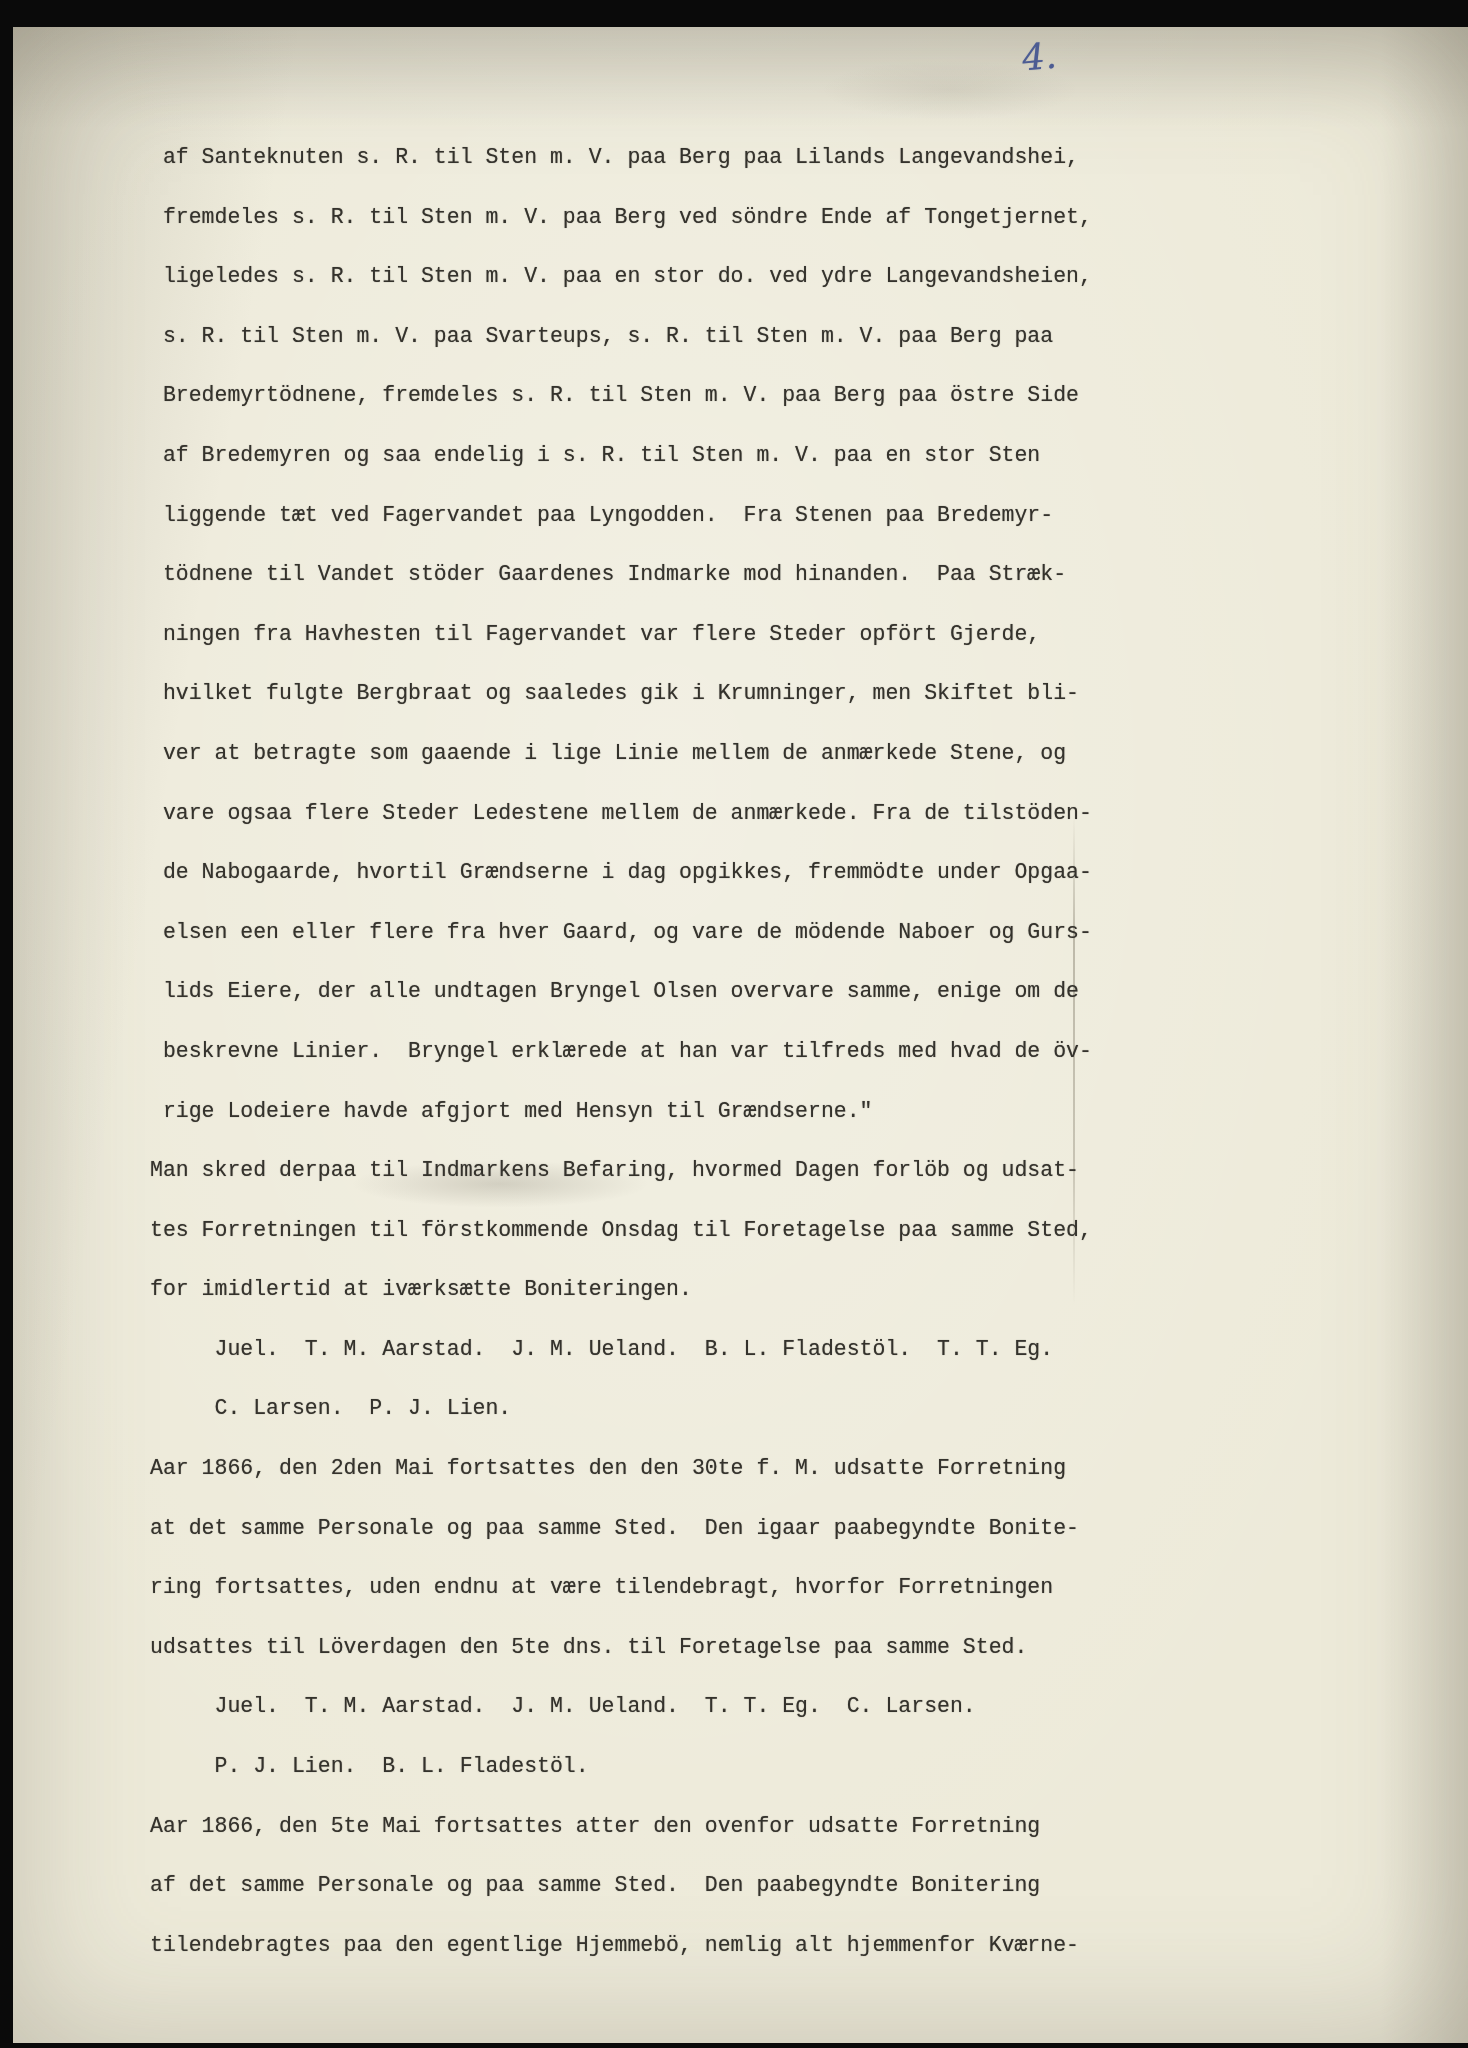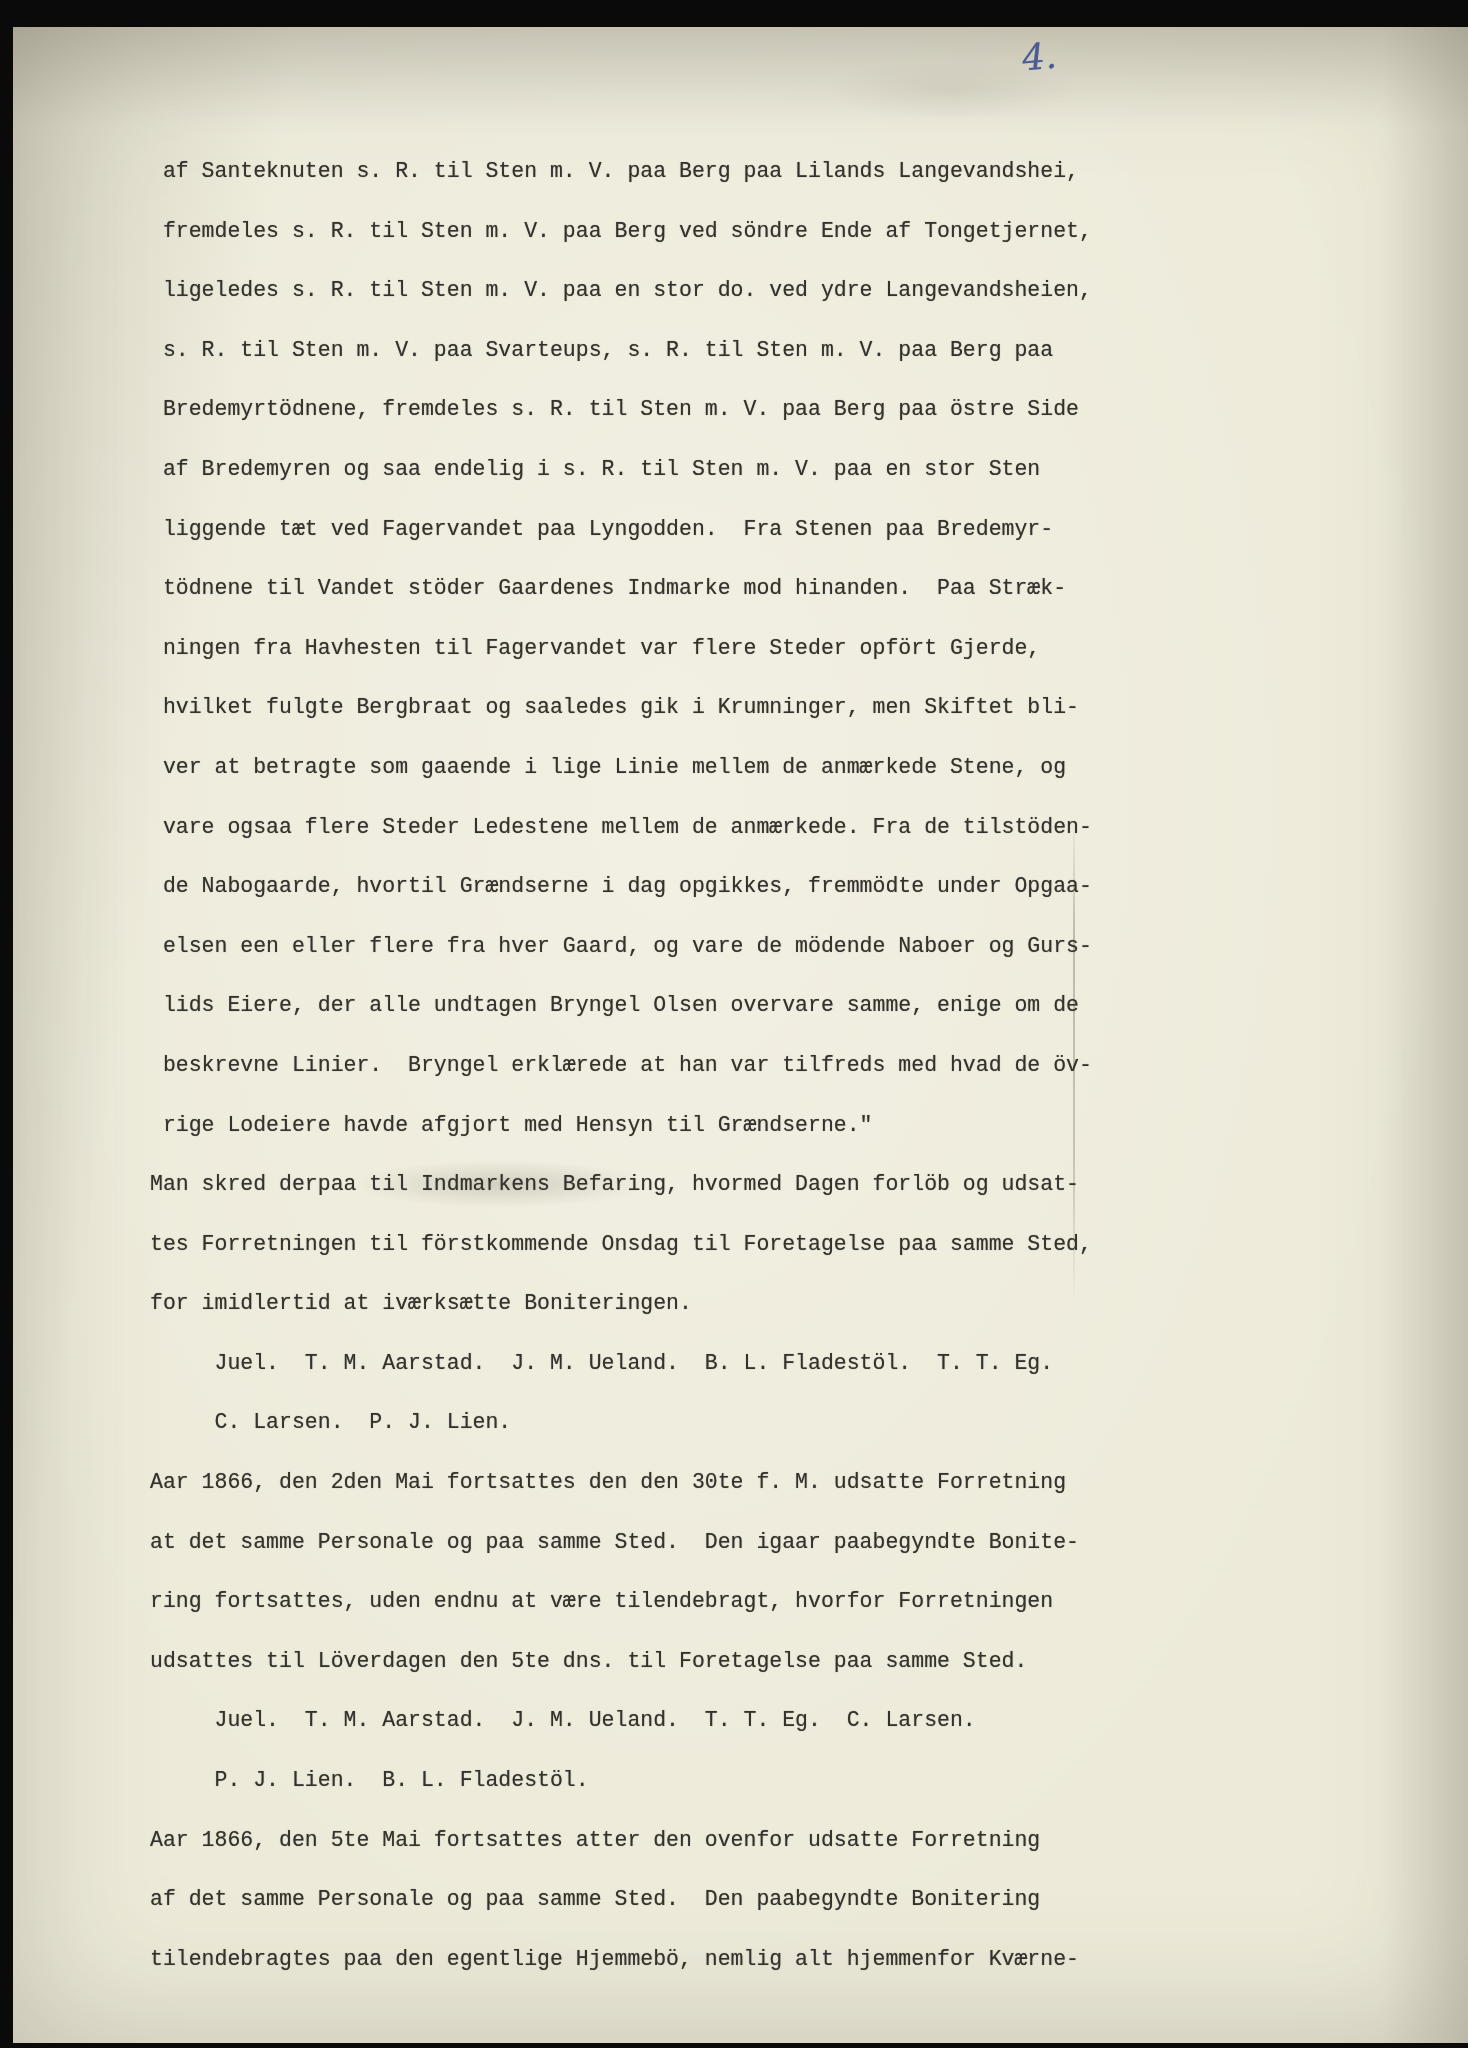--- a/index.html
+++ b/index.html
@@ -61,21 +61,21 @@
     left: 820px;
     top: 60px;
     width: 260px;
     height: 60px;
     background: radial-gradient(ellipse, rgba(100,94,78,0.10), rgba(100,94,78,0) 70%);
   }
   
   .text-block {
     position: absolute;
     left: 150px;
-    top: 142px;
+    top: 128px;
     white-space: pre;
     font-size: 21.5px;
     line-height: 59.6px;
     color: #34322c;
     text-shadow: 0 0 1px rgba(52,50,44,0.55);
   }
   .text-block .line {
     height: 59.6px;
   }
   

